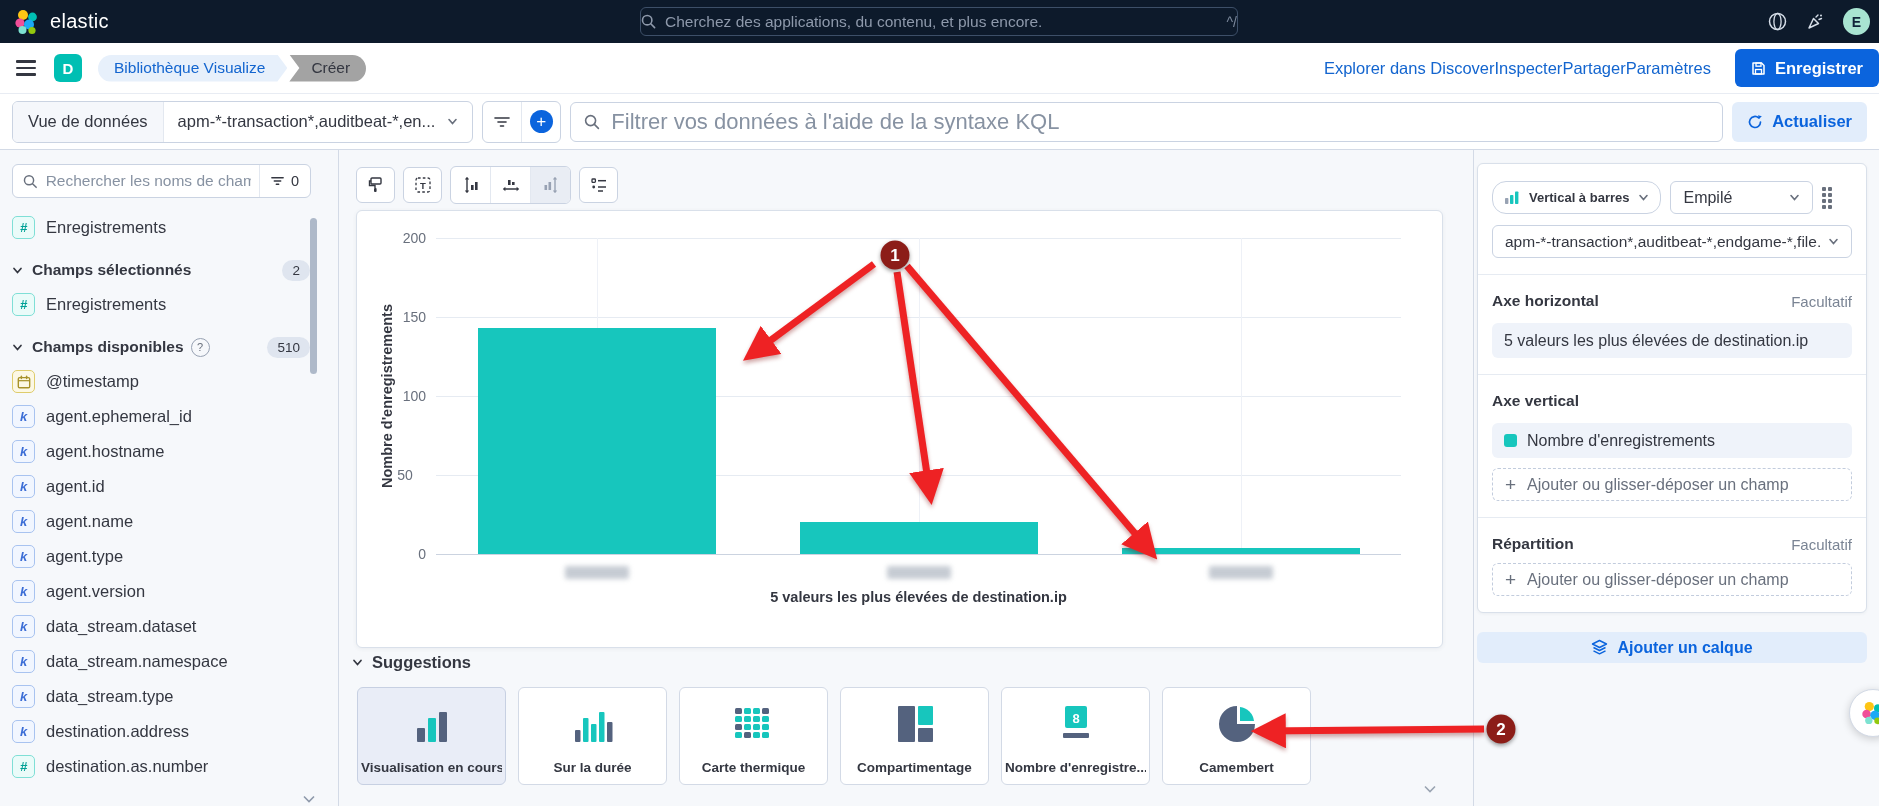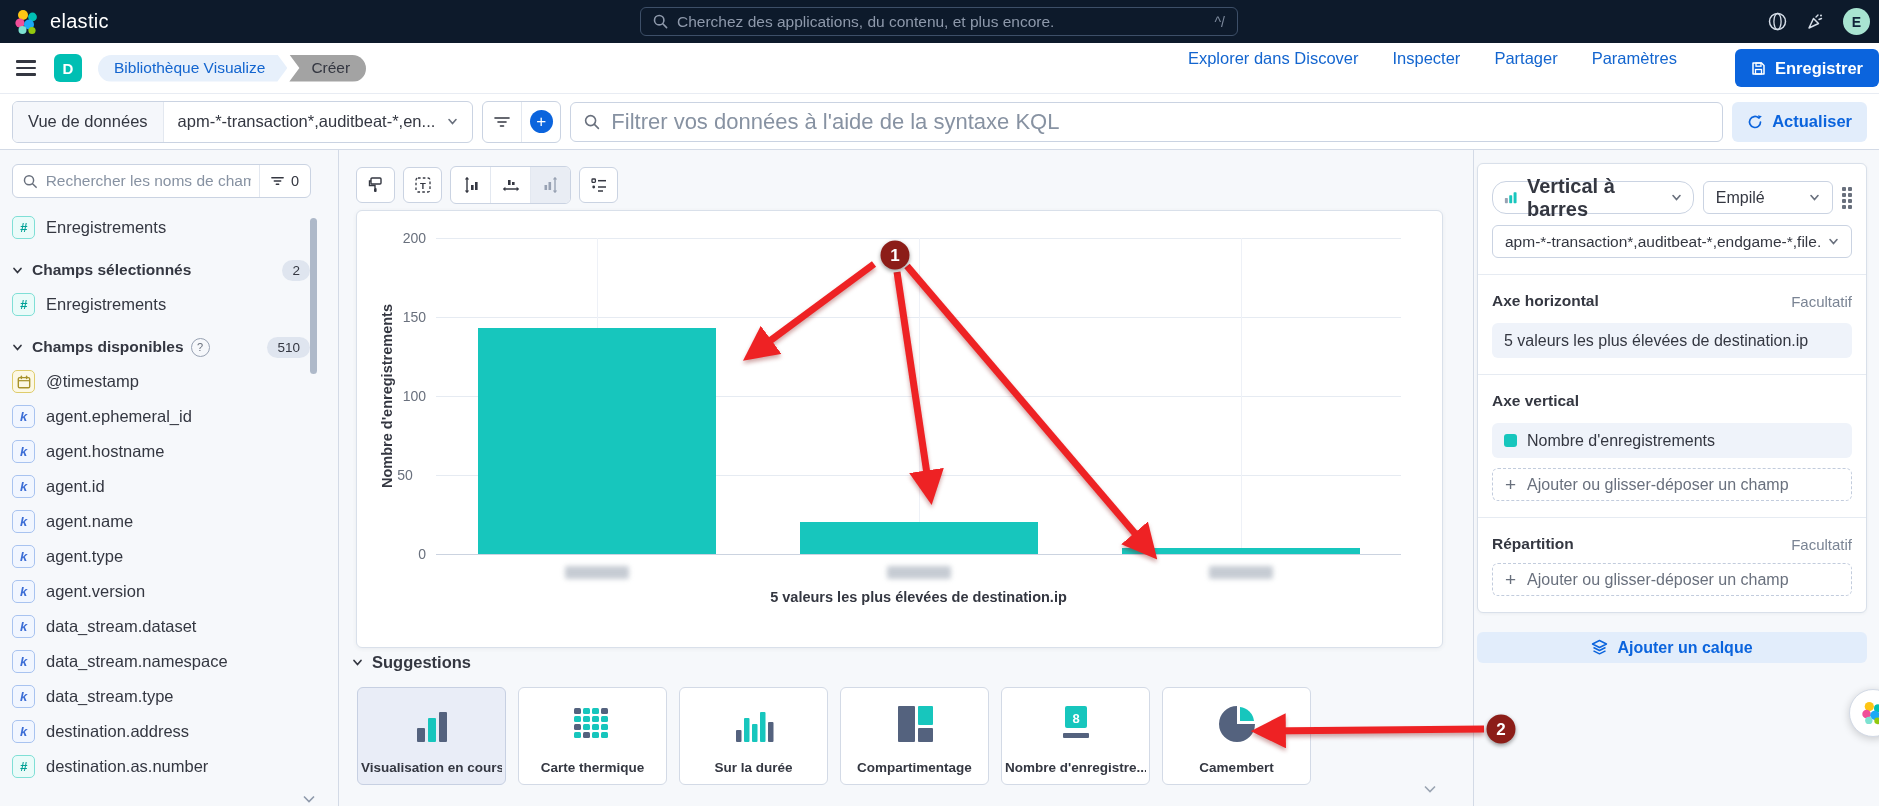--- a/index.html
+++ b/index.html
@@ -5,40 +5,40 @@
   html,body{margin:0;padding:0}
   body{width:1879px;height:806px;overflow:hidden;position:relative;background:#fff;
        font-family:"Liberation Sans",sans-serif;color:#343741}
   svg{display:block}
 
   
   .topbar{position:absolute;left:0;top:0;right:0;height:43px;background:#0D1A2B;z-index:10}
   .brand{position:absolute;left:14px;top:0;height:43px;display:flex;align-items:center;gap:10px}
   .brand-name{color:#fff;font-size:20px;font-weight:500;letter-spacing:.3px}
   .hsearch{position:absolute;left:640px;top:7px;width:598px;height:29px;border:1px solid #3D4F68;
-           border-radius:6px;display:flex;align-items:center;gap:9px;padding:0 12px;box-sizing:border-box}
+           border-radius:6px;display:flex;align-items:center;gap:9px;padding:0 0;box-sizing:border-box}
   .hsearch-ph{color:#8E99AB;font-size:15.5px;flex:1;white-space:nowrap;overflow:hidden}
   .hshortcut{color:#7D8A9D;font-size:14px}
   .hicons{position:absolute;right:9px;top:0;height:43px;display:flex;align-items:center;gap:17px}
   .avatar{width:27px;height:27px;border-radius:50%;background:#A8E4D1;color:#10243A;font-weight:700;
           font-size:14px;display:flex;align-items:center;justify-content:center}
 
   
   .navbar{position:absolute;left:0;top:43px;right:0;height:51px;background:#fff;
           border-bottom:1px solid #E8ECF3;display:flex;align-items:center;z-index:9;box-sizing:border-box}
   .hamburger{width:20px;margin-left:16px;display:flex;flex-direction:column;gap:4px}
   .hamburger span{height:2.5px;background:#343741;border-radius:1px}
   .appbadge{width:28px;height:28px;border-radius:6px;background:#00BFB3;color:#fff;font-weight:700;
             font-size:15px;display:flex;align-items:center;justify-content:center;margin:0 16px 0 18px}
   .crumb{height:27px;display:flex;align-items:center;font-size:15.5px}
   .crumb-visualize{background:#E7F0FB;color:#1365CF;padding:0 22px 0 16px;border-radius:14px 0 0 14px;
      clip-path:polygon(0 0,calc(100% - 10px) 0,100% 50%,calc(100% - 10px) 100%,0 100%)}
   .crumb-create{background:#a3a3a3;color:#343741;padding:0 16px 0 22px;border-radius:0 14px 14px 0;
      clip-path:polygon(0 0,100% 0,100% 100%,0 100%,10px 50%);margin-left:2px}
-  .nav-actions{margin-left:auto;display:flex;align-items:flex-start;gap:34px}
+  .nav-actions{margin-left:auto;display:flex;align-items:center;}
   .nav-link{color:#1365CF;font-size:16.5px;font-weight:500;white-space:nowrap;cursor:pointer}
   .save-btn{height:38px;background:#0B64DD;color:#fff;font-weight:600;font-size:16.5px;border:none;
             border-radius:6px;display:flex;align-items:center;gap:9px;padding:0 16px;margin-left:24px;cursor:pointer}
 
   
   .querybar{position:absolute;left:0;top:94px;right:0;height:56px;background:#fff;
             border-bottom:1px solid #D3DAE6;display:flex;align-items:center;gap:9px;
             padding:0 12px;box-sizing:border-box;z-index:8}
   .dv{height:40px;border:1px solid #CAD3E2;border-radius:6px;display:flex;align-items:stretch;
       overflow:hidden;flex:0 0 auto}
@@ -127,21 +127,21 @@
 
   
   .rpanel{position:absolute;left:1473px;top:150px;width:406px;bottom:0;background:#F6F8FB;
           border-left:1px solid #D3DAE6;box-sizing:border-box;padding:13px 0 0 3px}
   .rcard{width:390px;background:#fff;border:1px solid #D9E0EA;border-radius:6px;box-sizing:border-box;
          box-shadow:0 1px 3px rgba(55,65,90,.06)}
   .rsec{padding:17px 14px 16px 14px}
   .rsec + .rsec{border-top:1px solid #E6EBF2}
   .rrow1{display:flex;align-items:center;gap:9px}
   .chart-switch{height:33px;border:1px solid #CAD3E2;border-radius:14px;display:flex;align-items:center;
-                gap:9px;padding:0 11px;font-weight:700;font-size:20px;box-sizing:border-box;cursor:pointer}
+                gap:9px;padding:0 11px;font-weight:700;font-size:13px;box-sizing:border-box;cursor:pointer}
   .mode-select{height:33px;border:1px solid #CAD3E2;border-radius:6px;display:flex;align-items:center;
                justify-content:space-between;padding:0 12px;font-size:16px;width:143px;
                box-sizing:border-box;cursor:pointer}
   .index-select{margin-top:11px;height:33px;border:1px solid #CAD3E2;border-radius:6px;display:flex;
                 align-items:center;gap:8px;padding:0 12px;font-size:15.5px;box-sizing:border-box;cursor:pointer}
   .index-select .txt{flex:1;white-space:nowrap;overflow:hidden}
   .sec-head{display:flex;justify-content:space-between;align-items:flex-end}
   .sec-title{font-weight:700;font-size:15.5px}
   .optional{color:#7A8494;font-size:15px}
   .dim-chip{margin-top:13px;height:35px;background:#EFF3FA;border-radius:6px;display:flex;
@@ -471,20 +471,32 @@
         <svg width="42" height="40" viewBox="0 0 42 40">
             <rect x="6" y="24" width="8" height="14" rx="1" fill="#54627E"></rect>
             <rect x="17" y="14" width="8" height="24" rx="1" fill="#17C6BD"></rect>
             <rect x="28" y="8" width="8" height="30" rx="1" fill="#54627E"></rect>
           </svg>
       </span>
       <span class="scard-label">Visualisation en cours</span>
     </div>
     <div class="scard">
       <span class="sicon">
+        <svg width="44" height="40" viewBox="0 0 44 40">
+            <rect x="4" y="26" width="5.5" height="12" rx="1" fill="#54627E"></rect>
+            <rect x="12" y="14" width="5.5" height="24" rx="1" fill="#17C6BD"></rect>
+            <rect x="20" y="20" width="5.5" height="18" rx="1" fill="#17C6BD"></rect>
+            <rect x="28" y="8" width="5.5" height="30" rx="1" fill="#17C6BD"></rect>
+            <rect x="36" y="18" width="5.5" height="20" rx="1" fill="#54627E"></rect>
+          </svg>
+      </span>
+      <span class="scard-label">Sur la durée</span>
+    </div>
+    <div class="scard">
+      <span class="sicon">
         <svg width="42" height="40" viewBox="0 0 42 40">
           <g>
             <rect x="2" y="4" width="7" height="6" rx="1.5" fill="#54627E"></rect>
               <rect x="11" y="4" width="7" height="6" rx="1.5" fill="#17C6BD"></rect>
               <rect x="20" y="4" width="7" height="6" rx="1.5" fill="#17C6BD"></rect>
               <rect x="29" y="4" width="7" height="6" rx="1.5" fill="#54627E"></rect>
             <rect x="2" y="12" width="7" height="6" rx="1.5" fill="#17C6BD"></rect>
               <rect x="11" y="12" width="7" height="6" rx="1.5" fill="#17C6BD"></rect>
               <rect x="20" y="12" width="7" height="6" rx="1.5" fill="#17C6BD"></rect>
               <rect x="29" y="12" width="7" height="6" rx="1.5" fill="#17C6BD"></rect>
@@ -493,32 +505,20 @@
               <rect x="20" y="20" width="7" height="6" rx="1.5" fill="#17C6BD"></rect>
               <rect x="29" y="20" width="7" height="6" rx="1.5" fill="#17C6BD"></rect>
             <rect x="2" y="28" width="7" height="6" rx="1.5" fill="#17C6BD"></rect>
               <rect x="11" y="28" width="7" height="6" rx="1.5" fill="#54627E"></rect>
               <rect x="20" y="28" width="7" height="6" rx="1.5" fill="#17C6BD"></rect>
               <rect x="29" y="28" width="7" height="6" rx="1.5" fill="#17C6BD"></rect>
           </g>
         </svg>
       </span>
       <span class="scard-label">Carte thermique</span>
-    </div>
-    <div class="scard">
-      <span class="sicon">
-        <svg width="44" height="40" viewBox="0 0 44 40">
-            <rect x="4" y="26" width="5.5" height="12" rx="1" fill="#54627E"></rect>
-            <rect x="12" y="14" width="5.5" height="24" rx="1" fill="#17C6BD"></rect>
-            <rect x="20" y="20" width="5.5" height="18" rx="1" fill="#17C6BD"></rect>
-            <rect x="28" y="8" width="5.5" height="30" rx="1" fill="#17C6BD"></rect>
-            <rect x="36" y="18" width="5.5" height="20" rx="1" fill="#54627E"></rect>
-          </svg>
-      </span>
-      <span class="scard-label">Sur la durée</span>
     </div>
     <div class="scard">
       <span class="sicon">
         <svg width="40" height="40" viewBox="0 0 40 40">
             <rect x="3" y="2" width="17" height="36" rx="1" fill="#54627E"></rect>
             <rect x="23" y="2" width="15" height="19" rx="1" fill="#17C6BD"></rect>
             <rect x="23" y="24" width="15" height="14" rx="1" fill="#54627E"></rect>
           </svg>
       </span>
       <span class="scard-label">Compartimentage</span>

